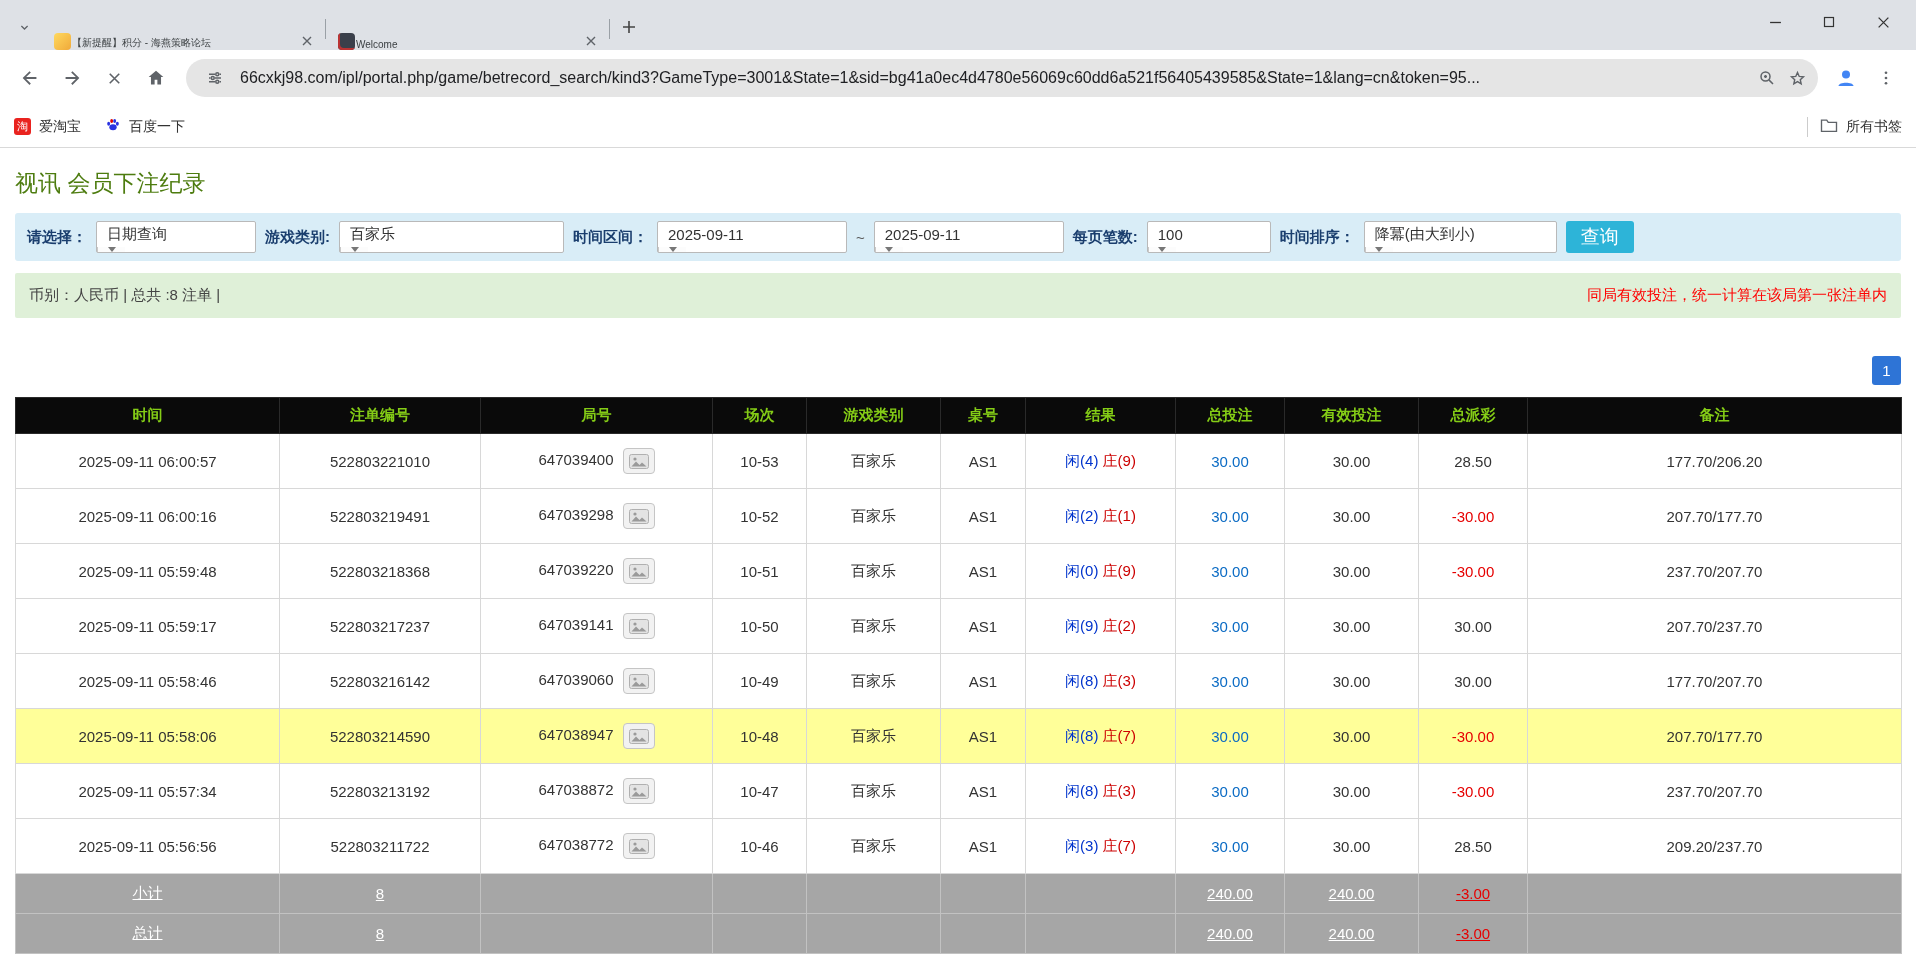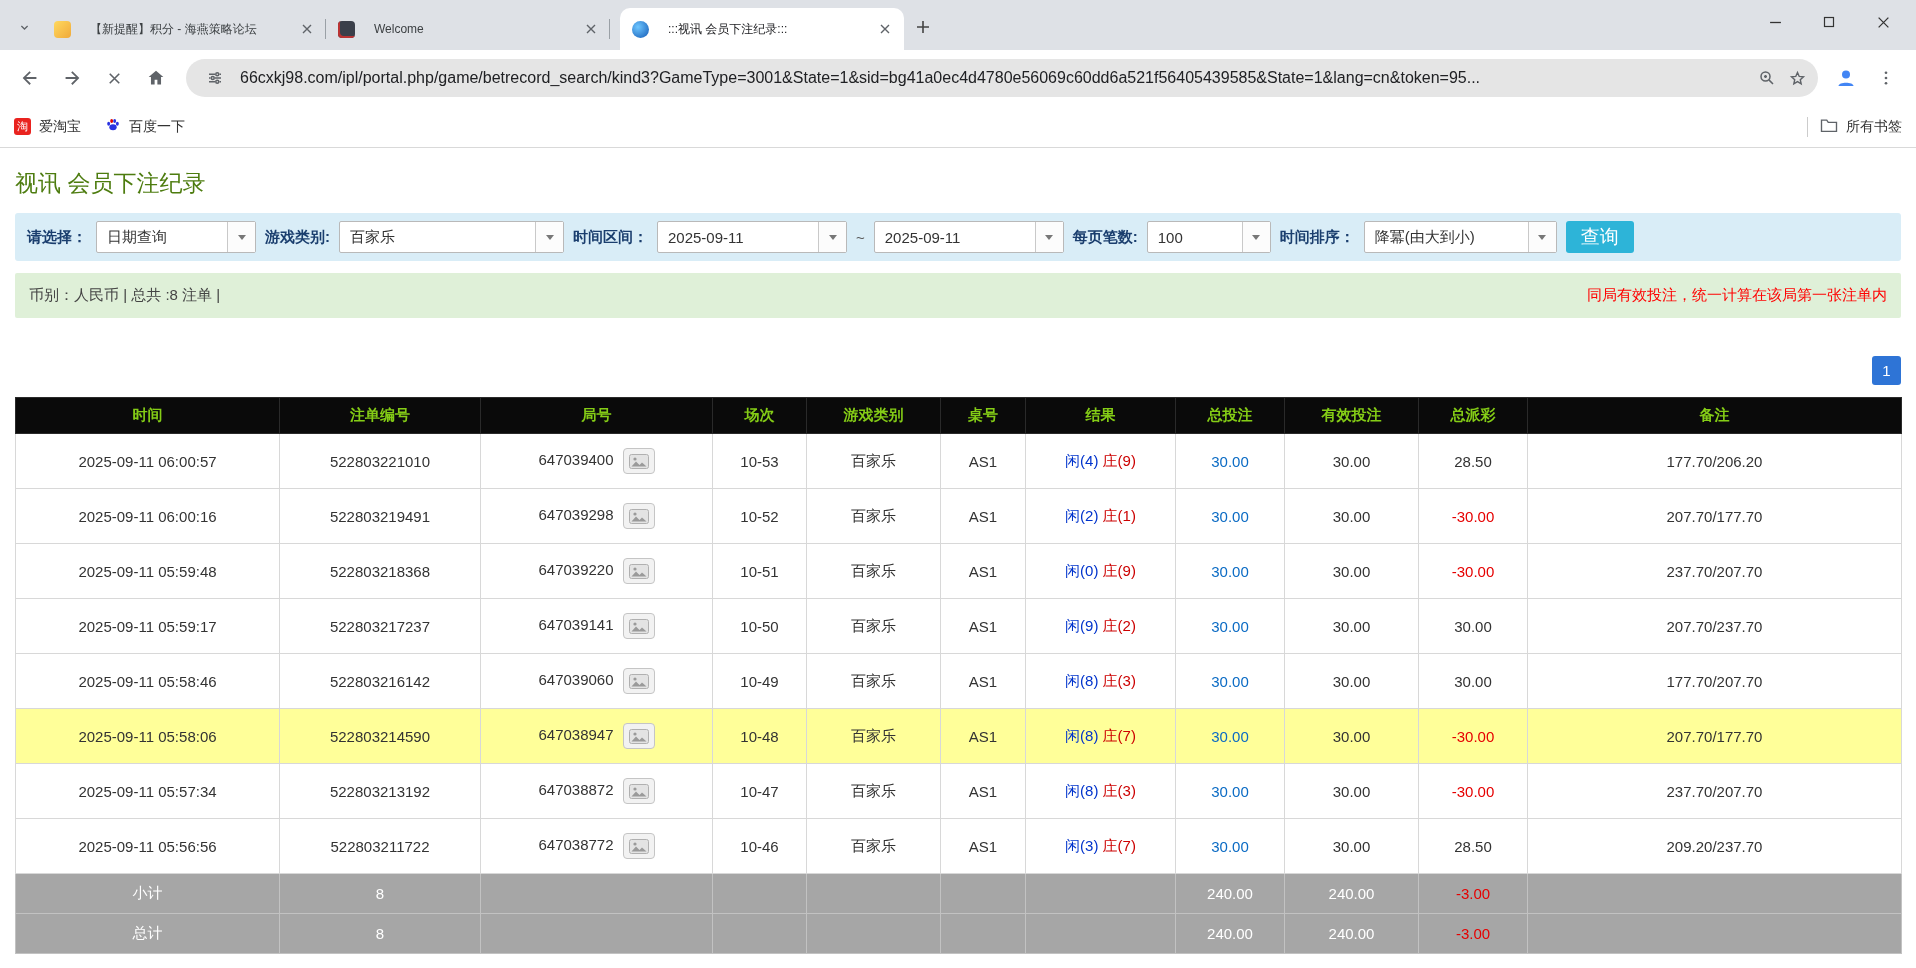--- a/index.html
+++ b/index.html
@@ -2,22 +2,22 @@
 <html style="--c-filter-bg: #d9edf7; --c-filter-label: #1a3e6e; --c-info-bg: #dff0d8; --c-header-bg: #0a0a0a; --c-footer-bg: #a6a6a6; --c-highlight: #ffff99; --c-link-blue: #0b6bc4; --c-player-blue: #0033cc; --c-banker-red: #cc0000; --c-negative-red: #e60000; --c-search-button: #2db4d8; --c-pager-blue: #2e74d6; --c-notice-red: #ff0000;"><head>
 <meta charset="utf-8">
 <style>
   * { margin:0; padding:0; box-sizing:border-box; }
   html,body { width:1916px; height:968px; overflow:hidden; background:#fff;
     font-family:"Liberation Sans","DejaVu Sans",sans-serif; }
 
   
   .tabbar { height:50px; background:#dee1e6; display:flex; align-items:flex-end; padding:0 6px; }
   .tab-search { width:36px; height:42px; display:flex; align-items:center; justify-content:center; cursor:pointer; }
-  .tab { width:284px; height:42px; display:flex; align-items:center; gap:19px; padding:0 10px 0 12px;
-         border-radius:10px 10px 0 0; font-size:12px; color:#3c4043; position:relative; cursor:pointer; }
+  .tab { width:284px; height:42px; display:flex; align-items:flex-end; gap:1px; padding:0 10px 0 12px;
+         border-radius:10px 10px 0 0; font-size:10px; color:#3c4043; position:relative; cursor:pointer; }
   .tab.active { background:#fff; color:#202124; margin-left:10px; }
   .tab:not(.active)::after { content:""; position:absolute; right:0; top:11px; height:20px; width:1px; background:#9aa0a6; }
   .tab-title { flex:1; white-space:nowrap; overflow:hidden; text-overflow:ellipsis; }
   .favicon { width:17px; height:17px; flex:0 0 17px; display:inline-block; }
   .fav-forum { background:linear-gradient(135deg,#ffd95e,#f0a93a); border-radius:4px; }
   .fav-welcome { background:#3a3f4a; border-radius:4px; box-shadow:inset 2px -2px 0 #b33; }
   .fav-video { background:radial-gradient(circle at 35% 35%,#6ec6ff,#1259b5); border-radius:50%; }
   .tab-close { width:18px; height:18px; border-radius:50%; display:flex; align-items:center; justify-content:center; cursor:pointer; }
   .newtab { width:38px; height:42px; display:flex; align-items:center; justify-content:center; cursor:pointer; }
   .win-controls { margin-left:auto; display:flex; align-self:flex-start; }
@@ -35,21 +35,21 @@
   .bm-ic-taobao { width:17px; height:17px; background:#e9231f; border-radius:3px; color:#fff; font-size:11px; display:flex; align-items:center; justify-content:center; }
   .bm-right { margin-left:auto; display:flex; align-items:center; gap:12px; }
   .vsep { width:1px; height:20px; background:#ccc; }
 
   
   .content { padding:20px 15px 0 15px; }
   .page-title { font-size:23px; font-weight:400; color:#4d7c0f; }
 
   .filterbar { margin-top:14px; background:var(--c-filter-bg,#d9edf7); border-radius:3px; padding:8px 12px; display:flex; align-items:center; gap:9px; }
   .flabel { font-size:15px; font-weight:bold; color:var(--c-filter-label,#1a3e6e); white-space:nowrap; }
-  .sel { background:#fff; border:1px solid #b9b9b9; border-radius:2px; height:32px; display:inline-flex; align-items:stretch; cursor:pointer; }
+  .sel { background:#fff; border:1px solid #b9b9b9; border-radius:2px; height:32px; display:inline-flex; align-items:stretch; cursor:pointer;flex-direction:column; }
   .sel-val { flex:1; display:flex; align-items:center; padding:0 10px; font-size:15px; color:#333; white-space:nowrap; overflow:hidden; }
   .sel-btn { width:28px; border-left:1px solid #c9c9c9; background:#fcfcfc; display:flex; align-items:center; justify-content:center; }
   .caret { width:0; height:0; border-left:4px solid transparent; border-right:4px solid transparent; border-top:5px solid #777; }
   .w160{width:160px} .w225{width:225px} .w190{width:190px} .w124{width:124px} .w193{width:193px}
   .tilde { font-size:15px; color:#555; }
   .search-btn { height:32px; padding:0 15px; background:var(--c-search-button,#2db4d8); color:#fff; border:none; border-radius:3px; font-size:19px; cursor:pointer; font-family:inherit; }
 
   .infobar { margin-top:12px; background:var(--c-info-bg,#dff0d8); border-radius:2px; padding:13px 14px; display:flex; align-items:center; justify-content:space-between; font-size:15px; color:#444; }
   .notice { color:var(--c-notice-red,#ff0000); }
 
@@ -58,21 +58,21 @@
 
   table.bet { margin-top:12px; width:100%; border-collapse:collapse; table-layout:fixed; font-size:15px; color:#333; text-align:center; }
   table.bet th { background:var(--c-header-bg,#0a0a0a); color:#84cc16; font-weight:bold; height:36px; border:1px solid #2a2a2a; }
   table.bet td { height:55px; border:1px solid #d8d8d8; overflow:hidden; }
   tr.hl td { background:var(--c-highlight,#ffff99); }
   td.link { color:var(--c-link-blue,#0b6bc4); cursor:pointer; }
   .res-p { color:var(--c-player-blue,#0033cc); }
   .res-b { color:var(--c-banker-red,#cc0000); }
   td.neg, .neg { color:var(--c-negative-red,#e60000); }
   .round-btn { display:inline-flex; align-items:center; justify-content:center; width:32px; height:26px; background:#f2f2f2; border:1px solid #c5c5c5; border-radius:4px; margin-left:9px; vertical-align:middle; cursor:pointer; }
-  tr.foot td { background:var(--c-footer-bg,#a6a6a6); color:#fff; height:40px; border:1px solid #c2c2c2; }
+  tr.foot td { background:var(--c-footer-bg,#a6a6a6); color:#fff; height:40px; border:1px solid #c2c2c2;text-decoration:underline; }
   tr.foot td.neg { color:var(--c-negative-red,#e60000); }
 </style>
 </head>
 <body>
 
 <div class="tabbar">
   <div class="tab-search">
     <span><svg width="15" height="15" viewBox="0 0 24 24">
           <path d="M7 9.5l5 5 5-5" fill="none" stroke="#5f6368" stroke-width="2"></path>
         </svg></span>
@@ -91,29 +91,20 @@
   <div class="tab">
     <span class="favicon fav-welcome"></span>
     <span class="tab-title">Welcome</span>
     <span class="tab-close">
         <svg width="12" height="12" viewBox="0 0 12 12">
           <path d="M2 2l8 8M10 2l-8 8" stroke="#5f6368" stroke-width="1.4"></path>
         </svg>
       </span>
   </div>
 
-  <div class="tab active">
-    <span class="favicon fav-video"></span>
-    <span class="tab-title">:::视讯 会员下注纪录:::</span>
-    <span class="tab-close">
-        <svg width="12" height="12" viewBox="0 0 12 12">
-          <path d="M2 2l8 8M10 2l-8 8" stroke="#5f6368" stroke-width="1.4"></path>
-        </svg>
-      </span>
-  </div>
 
   <div class="newtab">
     <span><svg width="16" height="16" viewBox="0 0 16 16">
           <path d="M8 2v12M2 8h12" stroke="#444" stroke-width="1.6"></path>
         </svg></span>
   </div>
 
   <div class="win-controls">
     <span class="win-btn">
         <svg width="13" height="13" viewBox="0 0 12 12">

